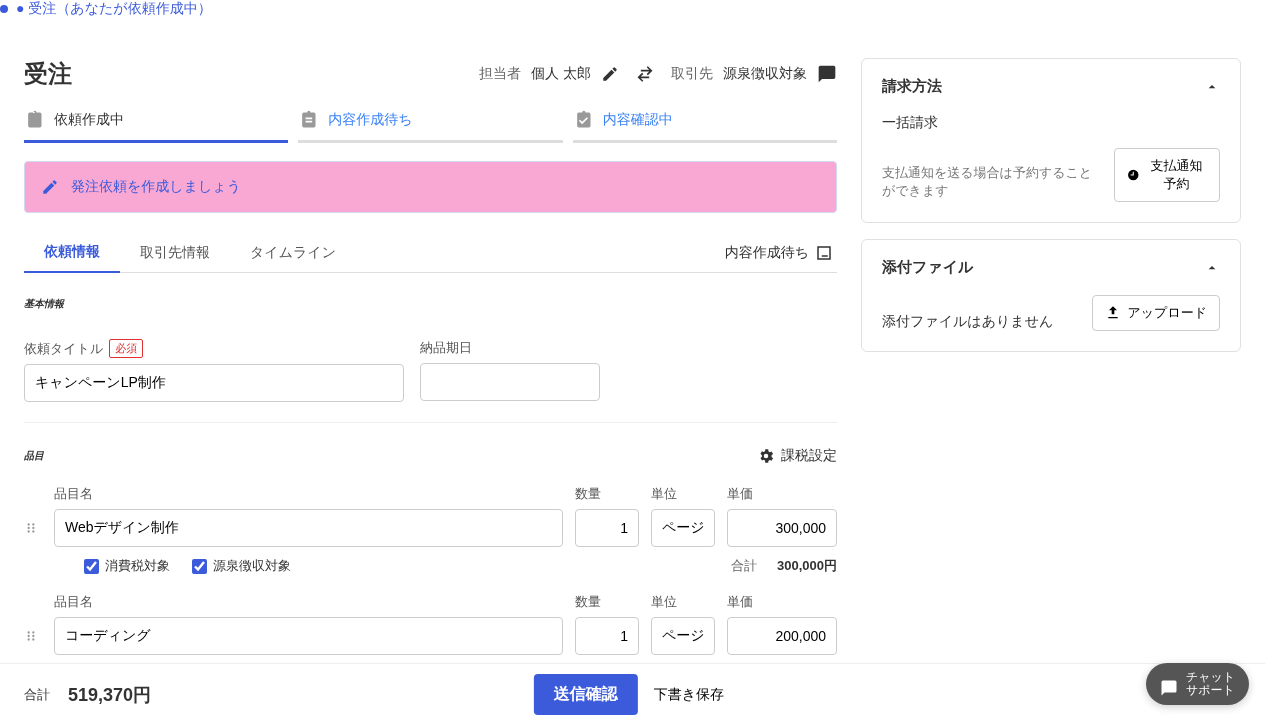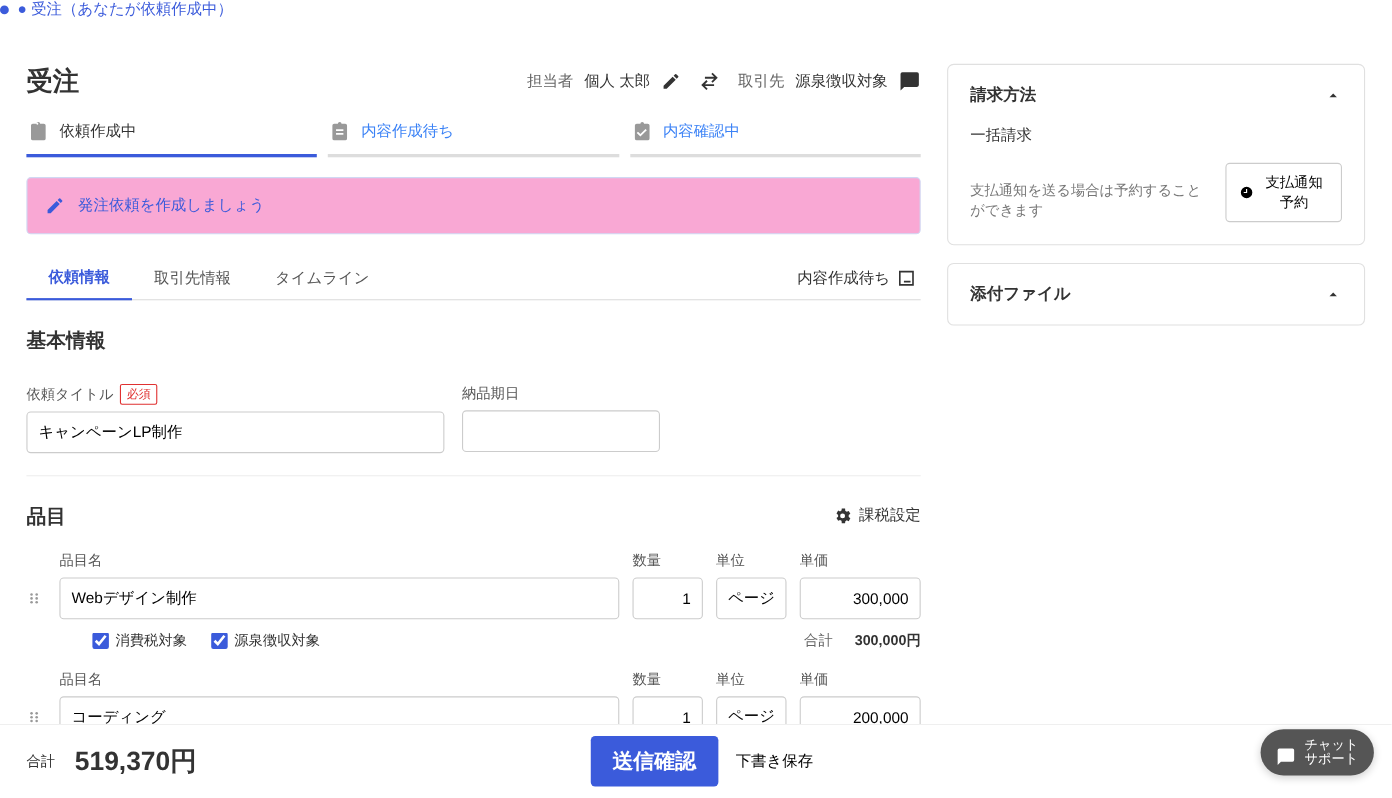--- a/index.html
+++ b/index.html
@@ -28,21 +28,21 @@
 .step.active { border-bottom-color:#3b5bdb; color:#333; }
 .step-icon svg { width:20px; height:20px; }
 
 .banner { background:#f9a8d4; border:1px solid #d0d8f3; border-radius:4px; padding:16px; display:flex; align-items:center; gap:12px; color:#3b5bdb; margin-bottom:20px; font-weight:500; }
 
 .tabs { display:flex; align-items:center; border-bottom:1px solid #ddd; margin-bottom:24px; }
 .tab { padding:10px 20px; cursor:pointer; color:#555; }
 .tab.active { color:#3b5bdb; border-bottom:2px solid #3b5bdb; font-weight:600; margin-bottom:-1px; }
 .preview-link { margin-left:auto; display:flex; align-items:center; gap:6px; cursor:pointer; padding:10px 4px; }
 
-.section-h { font-size:18px; font-weight:600; margin-bottom:16px; }
+.section-h { font-size:10px; font-weight:600; margin-bottom:16px;font-style:italic; }
 .form-row { display:flex; gap:16px; margin-bottom:20px; flex-wrap:wrap;margin-top:28px; }
 .field { display:flex; flex-direction:column; gap:6px; }
 .field.small { width:180px; }
 .field-label { font-size:13px; color:#555; display:flex; align-items:center; gap:6px; }
 .req-badge { border:1px solid #e03131; color:#e03131; font-size:11px; padding:1px 5px; border-radius:2px; }
 input[type=text] { height:38px; border:1px solid #ccc; border-radius:4px; padding:12px 10px; font-size:14px; }
 input[type=text].w380 { width:380px; }
 .divider { border-top:1px solid #eee; margin:16px 0 24px 0; }
 
 .items-header { display:flex; align-items:center; justify-content:space-between; margin-bottom:20px; }
@@ -66,23 +66,23 @@
 
 .card { border:1px solid #e0e0e0; border-radius:6px; margin-bottom:16px; }
 .card-h { display:flex; align-items:center; justify-content:space-between; padding:18px 20px; cursor:pointer; font-weight:600; font-size:15px; }
 .card-b { padding:0 20px 20px 20px; font-size:14px; }
 .card-note { color:#777; font-size:13px; margin-bottom:2px; }
 .card-row { display:flex; align-items:flex-end; justify-content:space-between; gap:12px; }
 .btn-outline { border:1px solid #ccc; background:#fff; border-radius:4px; padding:8px 12px; display:inline-flex; align-items:center; gap:6px; cursor:pointer; font-size:13px; }
 
 .footer { position:fixed; bottom:0; left:0; right:0; background:#fff; border-top:1px solid #eee; padding:10px 24px; display:flex; align-items:center; gap:18px; width:1265px; }
 .footer .total-lbl { font-size:13px; }
-.footer .total-val { font-size:24px; font-weight:600; }
+.footer .total-val { font-size:18px; font-weight:600; }
 .footer-actions { margin-left:auto; margin-right:auto; transform:translateX(-40%); display:flex; gap:16px; align-items:center; }
-.btn-primary { background:#3b5bdb; color:#fff; border:none; border-radius:4px; padding:10px 20px; font-size:19px; font-weight:600; cursor:pointer; }
+.btn-primary { background:#3b5bdb; color:#fff; border:none; border-radius:4px; padding:10px 20px; font-size:16px; font-weight:600; cursor:pointer; }
 .btn-link { background:none; border:none; cursor:pointer; font-size:14px; }
 
 .chat-widget { position:fixed; bottom:20px; right:16px; background:#555; color:#fff; border-radius:999px; padding:8px 14px; display:flex; align-items:flex-end; gap:8px; font-size:12px; box-shadow:0 2px 8px rgba(0,0,0,0.2); cursor:pointer; }
 svg { display:block; }
 </style>
 </head>
 <body>
 
 <div class="status-tag">
   <span class="dot"></span>
@@ -300,20 +300,31 @@
 
     <div class="card">
       <div class="card-h">
         <span>添付ファイル</span>
         <span>
             <svg width="16" height="16" viewBox="0 0 24 24" fill="currentColor">
               <path d="M7 14l5-5 5 5z"></path>
             </svg>
           </span>
       </div>
+      <div class="card-b">
+        <div class="card-row">
+          <span>添付ファイルはありません</span>
+          <button class="btn-outline">
+            <svg width="16" height="16" viewBox="0 0 24 24" fill="currentColor">
+                <path d="M5 20h14v-2H5v2zM12 2L6 8h4v6h4V8h4l-6-6z"></path>
+              </svg>
+            <span>アップロード</span>
+          </button>
+        </div>
+      </div>
     </div>
   </div>
 </div>
 
 <div class="footer">
   <span class="total-lbl">合計</span>
   <span class="total-val">519,370円</span>
   <div class="footer-actions">
     <button class="btn-primary">送信確認</button>
     <button class="btn-link">下書き保存</button>

